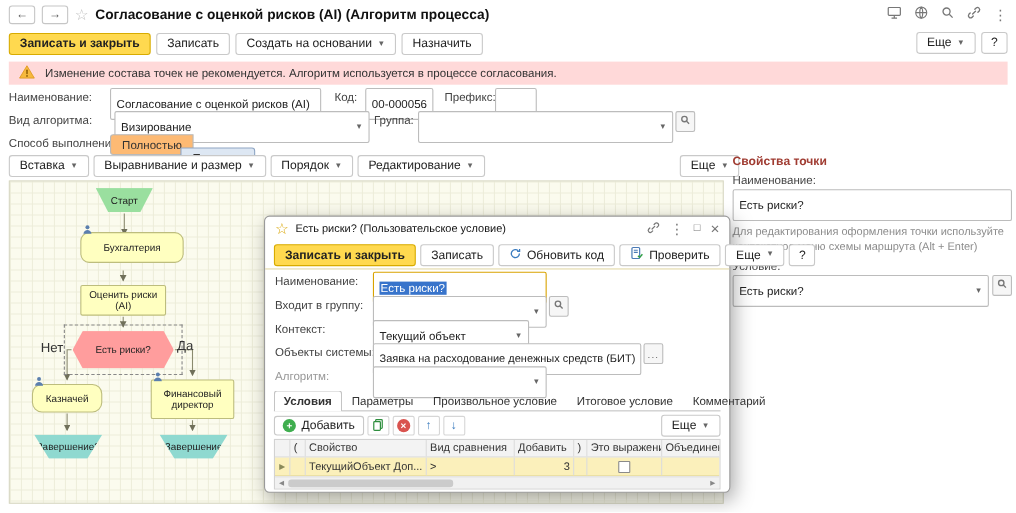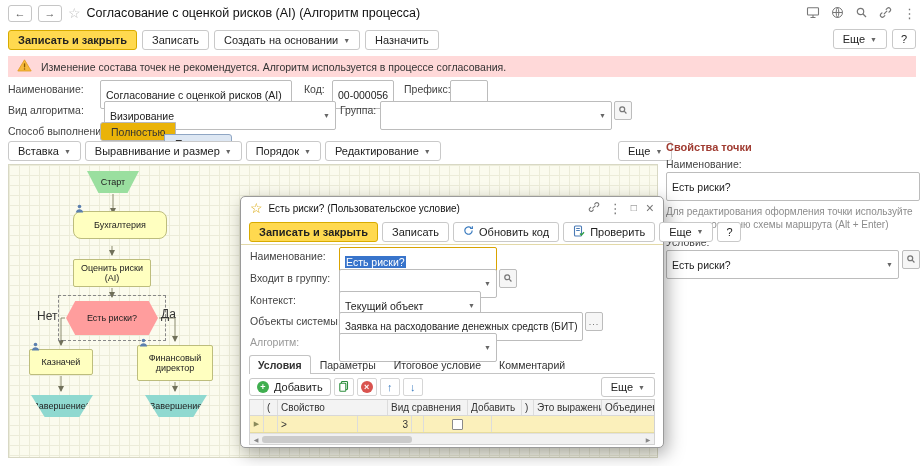--- a/index.html
+++ b/index.html
@@ -4,21 +4,21 @@
 <style>
   * { margin:0; padding:0; box-sizing:border-box; }
   body { font-family:"Liberation Sans", sans-serif; font-size:11px; color:#333; background:#fff; }
   .app { position:relative; width:924px; height:466px; background:#fff; overflow:hidden; }
 
   
   .titlebar { position:absolute; top:0; left:0; right:0; height:26px; display:flex; align-items:center; gap:6px; padding:0 8px; }
   .nav-btn { width:24px; height:17px; border:1px solid #c6c6c6; border-radius:3px; background:#fff;
              display:flex; align-items:center; justify-content:center; font-size:11px; color:#555; cursor:pointer; }
   .star { color:#bdbdbd; font-size:14px; }
-  .app-title { font-weight:normal; font-size:12.5px; color:#111; white-space:nowrap; }
+  .app-title { font-weight:bold; font-size:12.5px; color:#111; white-space:nowrap; }
   .titlebar-icons { margin-left:auto; display:flex; align-items:center; gap:11px; color:#777; }
   .glyph-ico { font-size:13px; color:#777; line-height:1; }
 
   
   .toolbar { position:absolute; top:27px; left:0; right:0; height:26px; display:flex; align-items:center; gap:5px; padding:0 8px; }
   .btn { height:20px; padding:0 9px; border:1px solid #c9c9c9; border-radius:3px; background:#fff; font-size:11px;
          display:inline-flex; align-items:center; gap:5px; color:#222; white-space:nowrap; cursor:pointer; }
   .btn-primary { background:#ffd94f; border-color:#d8ab00; font-weight:bold; }
   .caret { font-size:7px; color:#666; }
   .toolbar-right { position:absolute; right:8px; top:29px; display:flex; gap:5px; }
@@ -30,21 +30,21 @@
 
   
   .frow { position:absolute; left:8px; height:20px; width:655px; }
   .flabel { position:absolute; top:3px; font-size:10.5px; color:#444; white-space:nowrap; }
   .input { height:29px; border:1px solid #bcbcbc; border-radius:2px; background:#fff; display:flex; align-items:center;
            padding:0 5px; font-size:10.5px; color:#222; overflow:hidden; white-space:nowrap; }
   .combo { justify-content:space-between; gap:4px; }
   .combo .caret { flex:none; }
   .mini-btn { width:18px; height:19px; border:1px solid #bcbcbc; border-radius:2px; background:#f6f6f6;
               display:flex; align-items:center; justify-content:center; color:#666; cursor:pointer; }
-  .seg { position:absolute; height:19px; border:1px solid #b9b9b9; background:#eab308; display:flex; align-items:center;
+  .seg { position:absolute; height:19px; border:1px solid #b9b9b9; background:#fdba74; display:flex; align-items:center;
          padding:0 10px; font-size:10.5px; cursor:pointer; }
   .seg.selected { background:#dde7f3; border-color:#8fa6c4;margin-top:12px; }
 
   
   .flow-toolbar { position:absolute; top:141px; left:8px; display:flex; gap:4px; }
   .flow-more { position:absolute; top:141px; left:618px; }
 
   
   .canvas { position:absolute; left:8px; top:164px; width:650px; height:294px;
             background-color:#fbfbee;
@@ -289,21 +289,21 @@
     <div class="fnode nrect" style="left:64px; top:94px; width:78px; height:28px;">
         <span>Оценить риски (AI)</span>
       </div>
 
     <div class="fnode ndecision" style="left:57px; top:136px; width:92px; height:34px;">
         <span>Есть риски?</span>
       </div>
     <span class="edge-label" style="left:28px; top:144px;">Нет</span>
     <span class="edge-label" style="left:152px; top:142px;">Да</span>
 
-    <div class="fnode nrect" style="left:20px; top:184px; width:64px; height:26px;">
+    <div class="fnode nrect" style="left:20px; top:184px; width:64px; height:26px;border-radius:9px;">
       <span class="person-ico"><svg width="9" height="9" viewBox="0 0 9 9">
             <circle cx="4.5" cy="2.5" r="1.8" fill="#5b7fae"></circle>
             <path d="M0.8 8.6c0.4-2.4 2-3.4 3.7-3.4s3.3 1 3.7 3.4z" fill="#5b7fae"></path>
           </svg></span>
       <span>Казначей</span>
     </div>
 
     <div class="fnode nrect" style="left:128px; top:180px; width:76px; height:36px;">
       <span class="person-ico"><svg width="9" height="9" viewBox="0 0 9 9">
             <circle cx="4.5" cy="2.5" r="1.8" fill="#5b7fae"></circle>
@@ -424,20 +424,21 @@
 
     <span class="drow-label dim" style="top:139px;">Алгоритм:</span>
     <div class="input combo dfield" style="top:136px; width:158px;">
         <span></span>
         <span class="caret">▼</span>
       </div>
 
     <div class="tabs">
       <div class="tab active">Условия</div>
       <div class="tab">Параметры</div>
+      <div class="tab">Произвольное условие</div>
       <div class="tab">Итоговое условие</div>
       <div class="tab">Комментарий</div>
     </div>
 
     <div class="tbl-toolbar">
       <div class="btn" style="height:18px; padding:0 7px;">
         <span class="add-ico">+</span>
         <span>Добавить</span>
       </div>
       <div class="ico-btn">
@@ -470,20 +471,21 @@
         <div class="gcell c4">Добавить</div>
         <div class="gcell c5">)</div>
         <div class="gcell c6">Это выражение</div>
         <div class="gcell c7">Объединение с</div>
       </div>
       <div class="grid-row">
         <div class="gcell c0">
             <span class="row-marker">▶</span>
           </div>
         <div class="gcell c1"></div>
+        <div class="gcell c2">ТекущийОбъект Доп...</div>
         <div class="gcell c3">&gt;</div>
         <div class="gcell c4 val-right">3</div>
         <div class="gcell c5"></div>
         <div class="gcell c6">
             <span class="cb"></span>
           </div>
         <div class="gcell c7"></div>
       </div>
       <div class="hscroll">
         <span class="scroll-arrow">◀</span>

